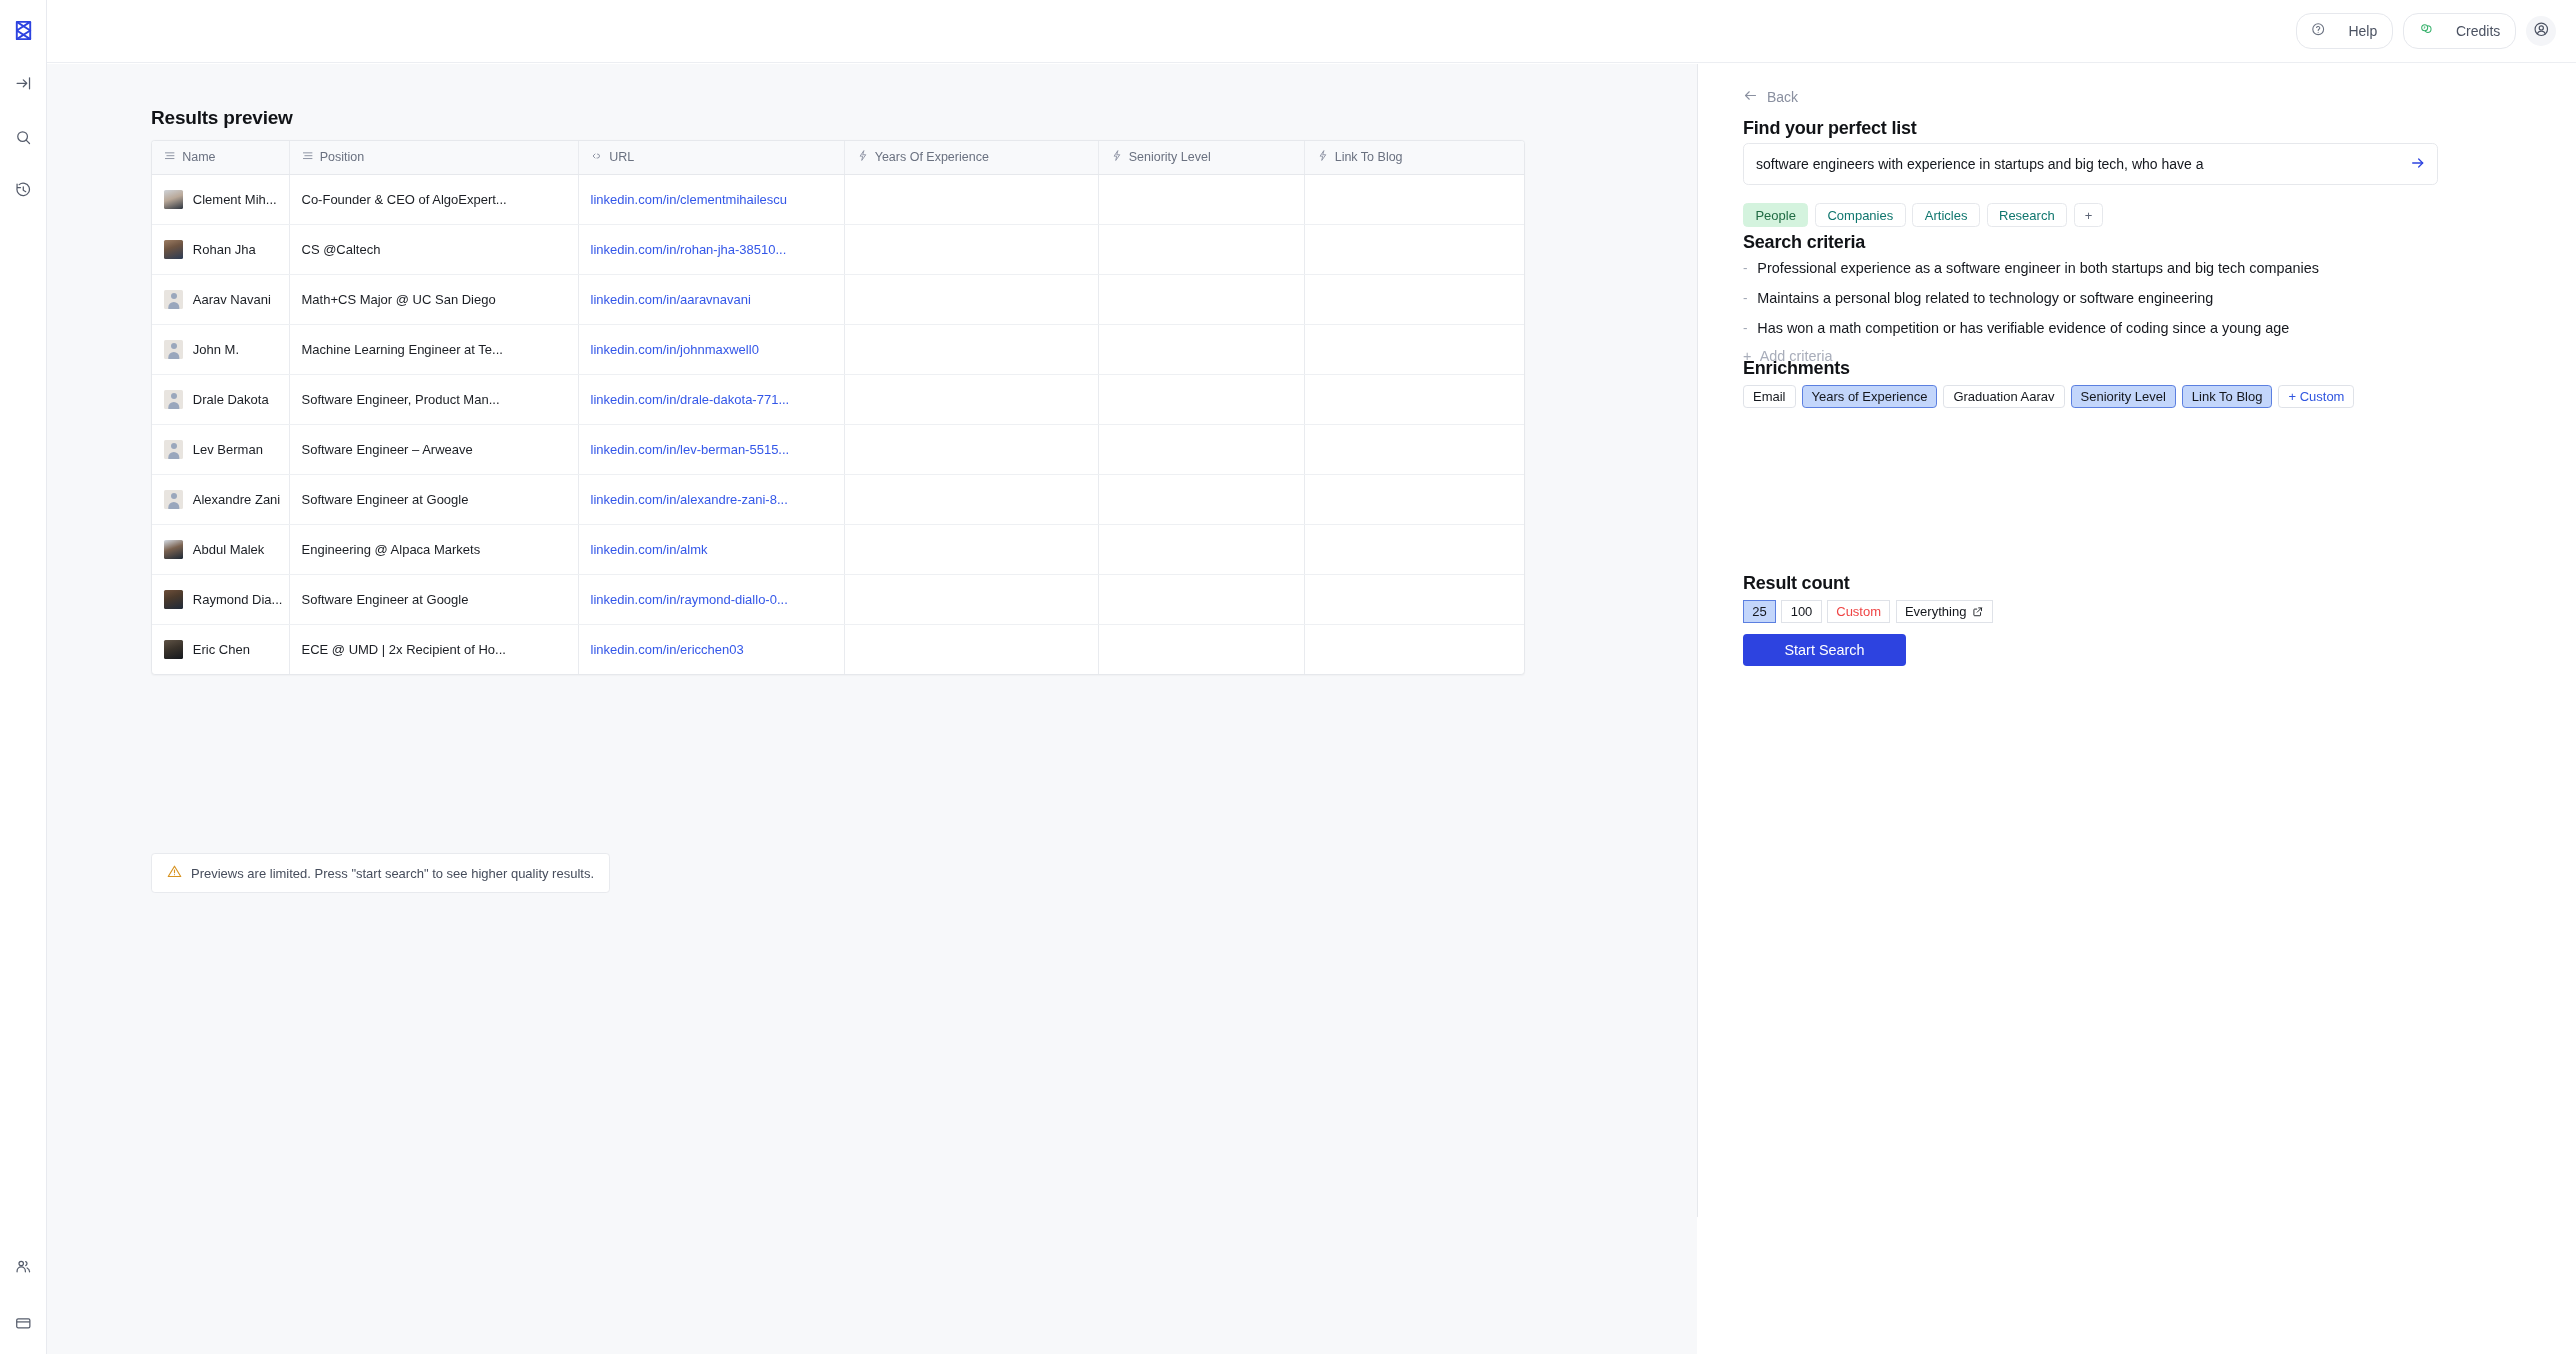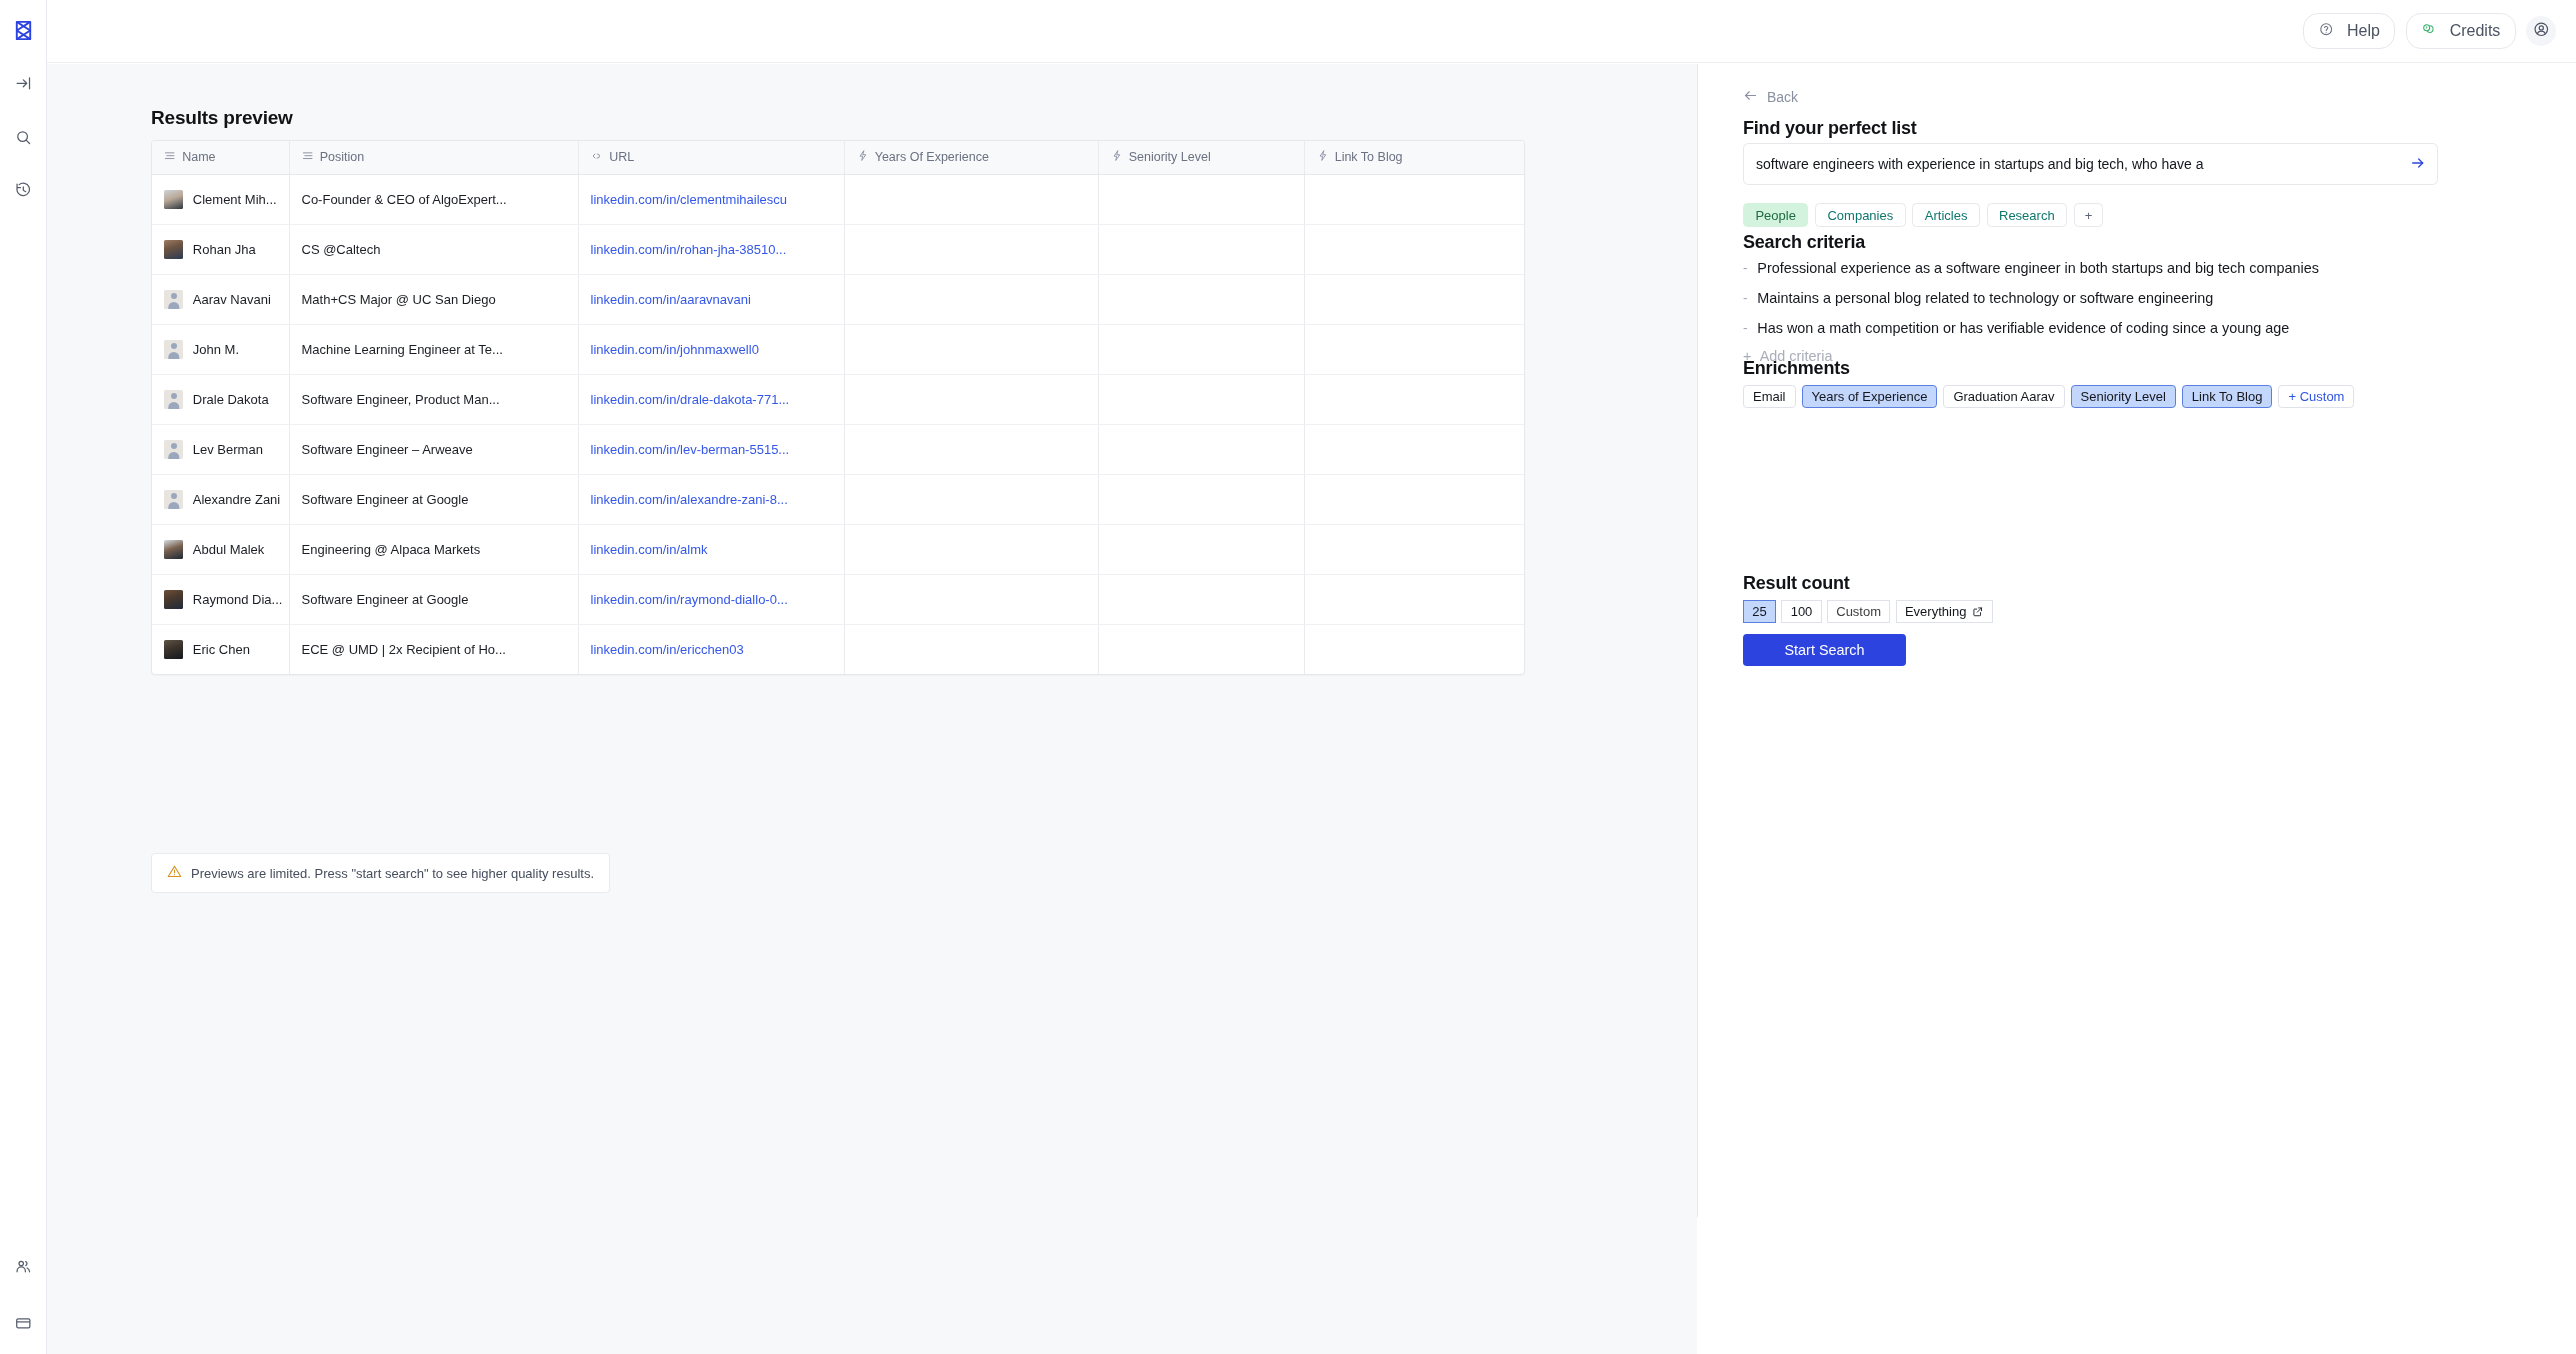--- a/index.html
+++ b/index.html
@@ -35,23 +35,23 @@
     position: absolute; left: 47px; top: 0;
     width: 2529px; height: 63px;
     background: #ffffff;
     border-bottom: 0.8px solid #eceef2;
     display: flex; align-items: center; justify-content: flex-end;
     padding-right: 19.7px; gap: 10.6px;
     z-index: 25;
   }
   .pill {
     height: 36px; border: 0.8px solid #e6e8ed; border-radius: 15px;
-    display: flex; align-items: center; gap: 14px;
+    display: flex; align-items: center; gap: 23px;
     padding: 0 14.4px; background: #fff; cursor: pointer;
-    font-size: 16px; color: #4b5262; white-space: nowrap;
+    font-size: 14px; color: #4b5262; white-space: nowrap;
   }
   .avatar-btn {
     width: 30px; height: 30px; border-radius: 50%;
     background: #f4f5f8; display:flex; align-items:center; justify-content:center;
     cursor: pointer;
   }
 
   
   #leftpane {
     position: absolute; left: 47px; top: 64px;
@@ -201,21 +201,21 @@
   #rc-opts {
     position: absolute; left: 45px; top: 536px;
     display: flex; gap: 5.3px;
   }
   .rc {
     height: 23px; border: 0.8px solid #dfe2e8; border-radius: 0;
     background: #fff; display: flex; align-items: center; justify-content: center;
     padding: 0 8.3px; font-size: 13px; color: #14171d; cursor: pointer; gap: 6px;
   }
   .rc.on { background: #c3d6fb; border-color: #5b7fe0; }
-  .rc.muted { color: #404040; }
+  .rc.muted { color: #ef4444; }
   #start-btn {
     position: absolute; left: 45px; top: 570px;
     width: 163px; height: 32px;
     background: #2d43e0; border: none; border-radius: 3.8px;
     color: #fff; font-size: 14.4px; font-family: inherit;
     display: flex; align-items: center; justify-content: center;
     cursor: pointer;
   }
 </style>
 </head>

